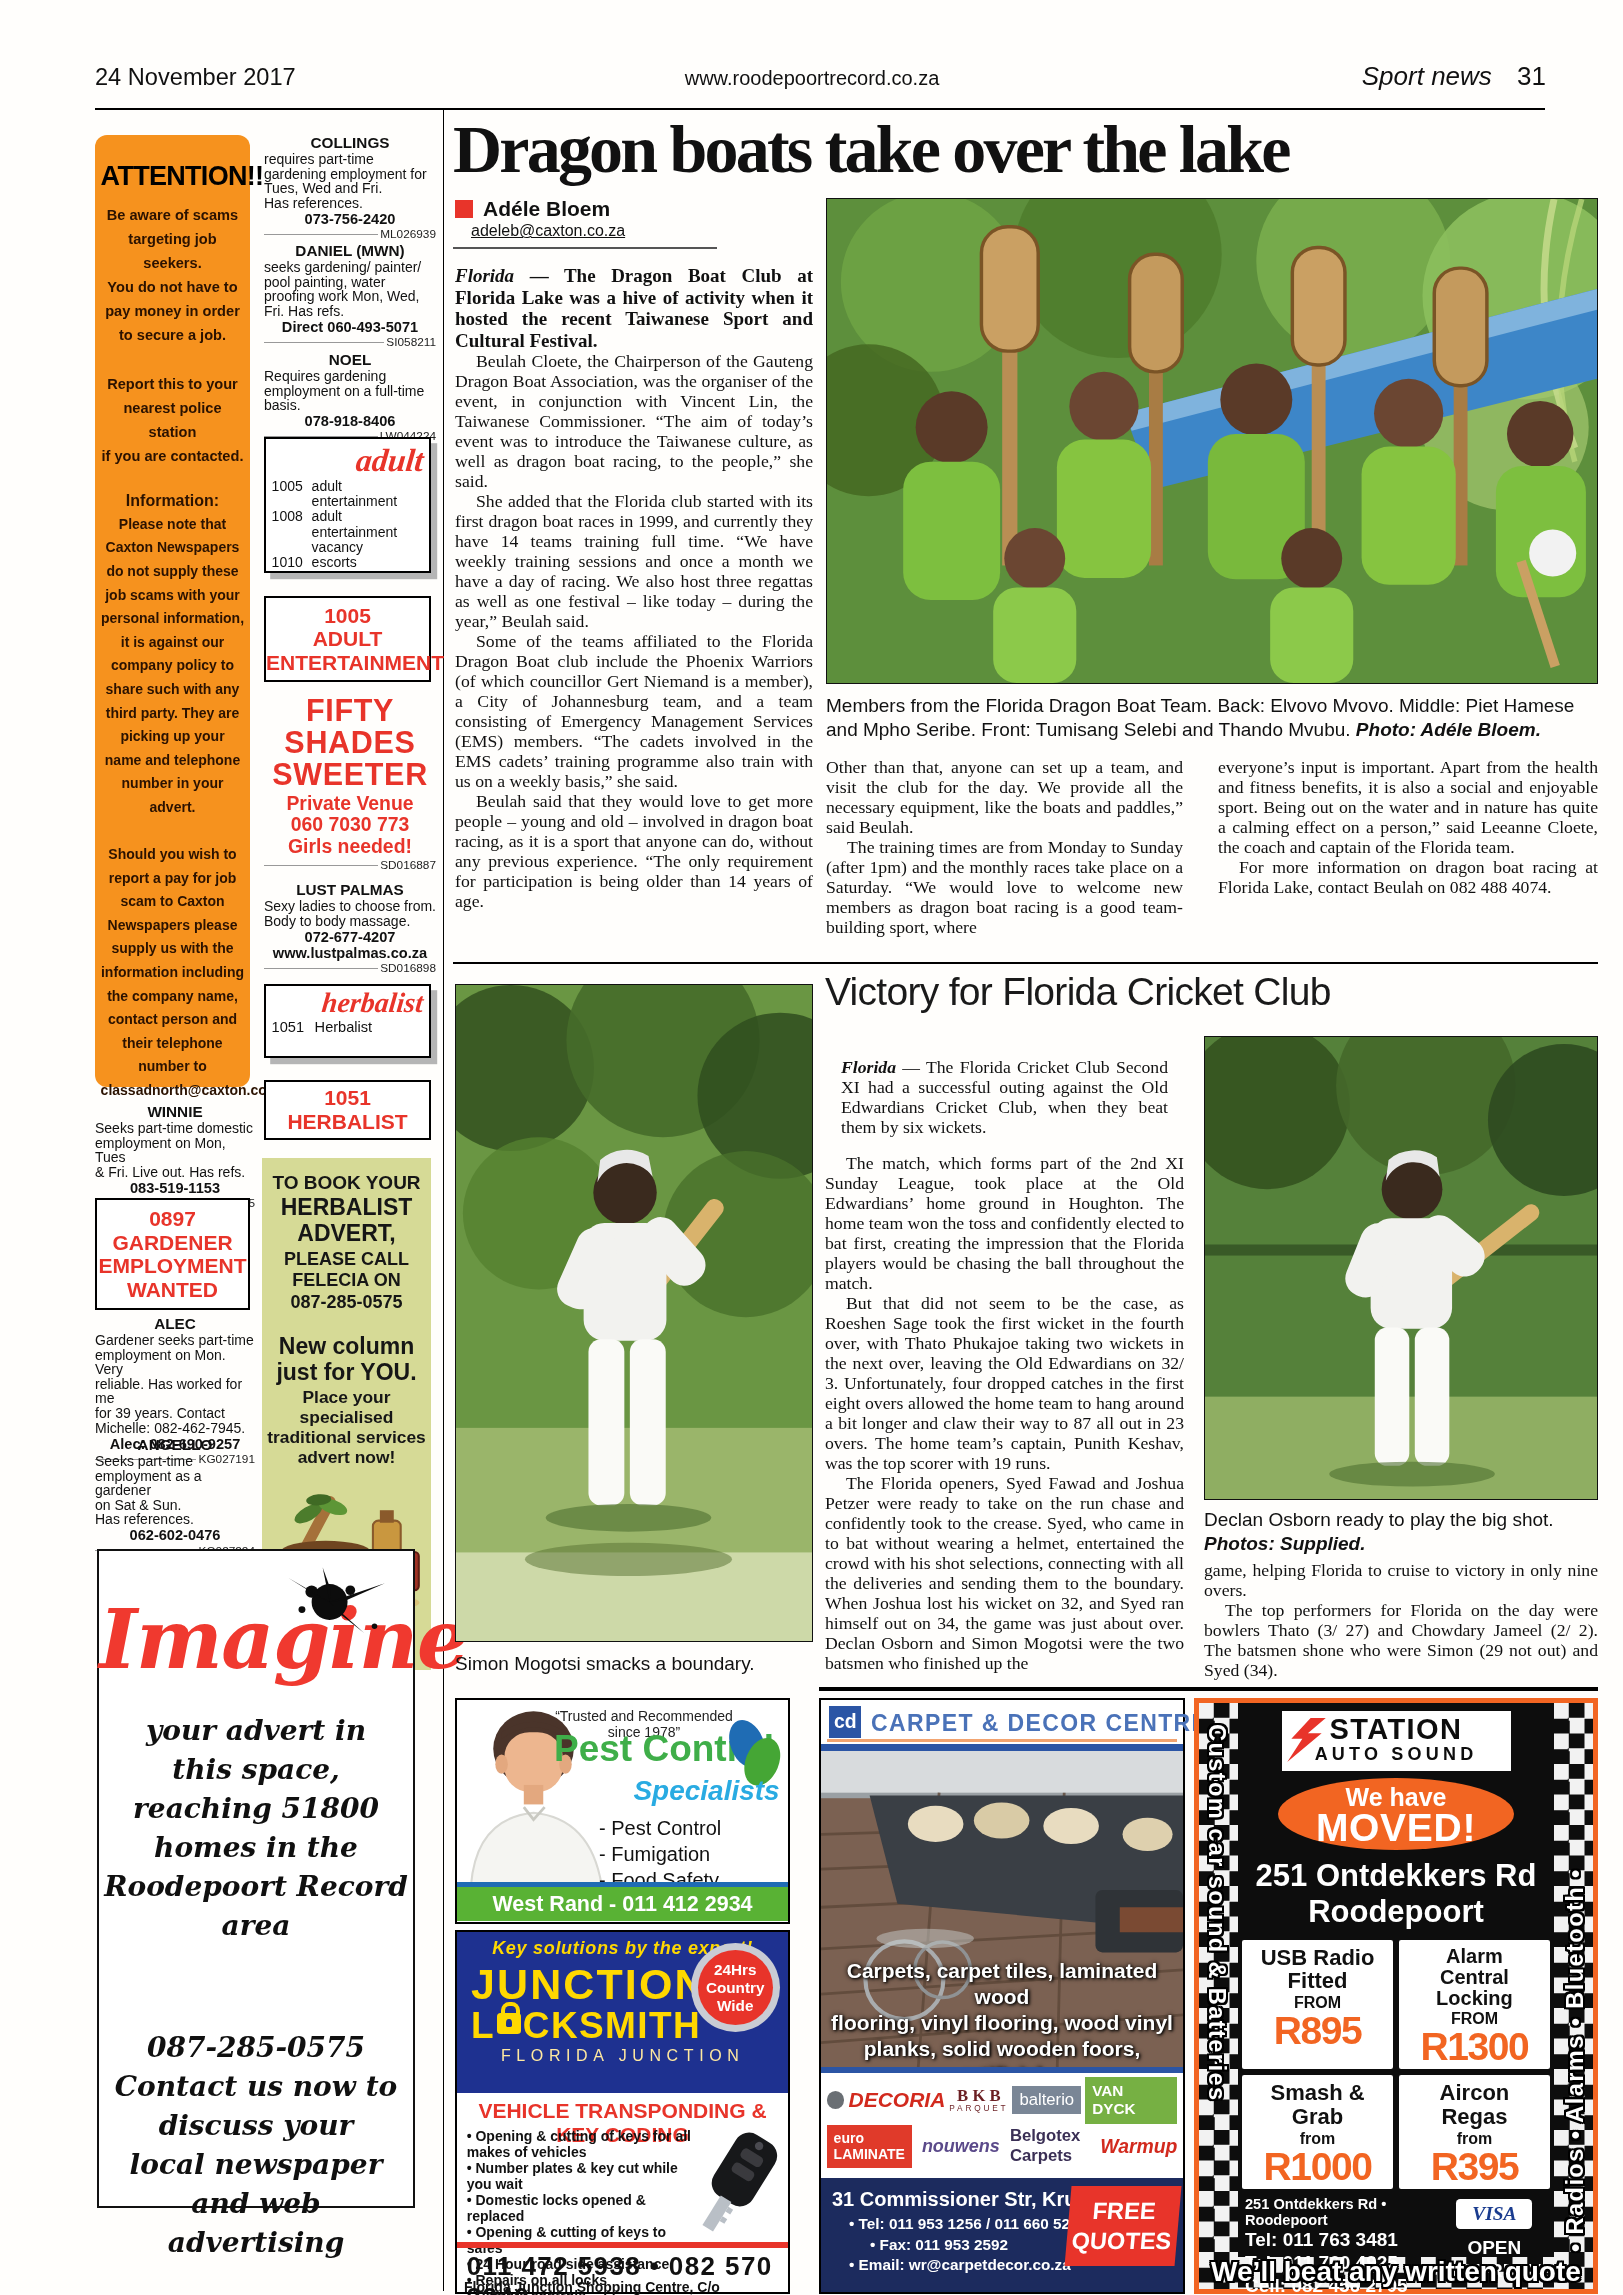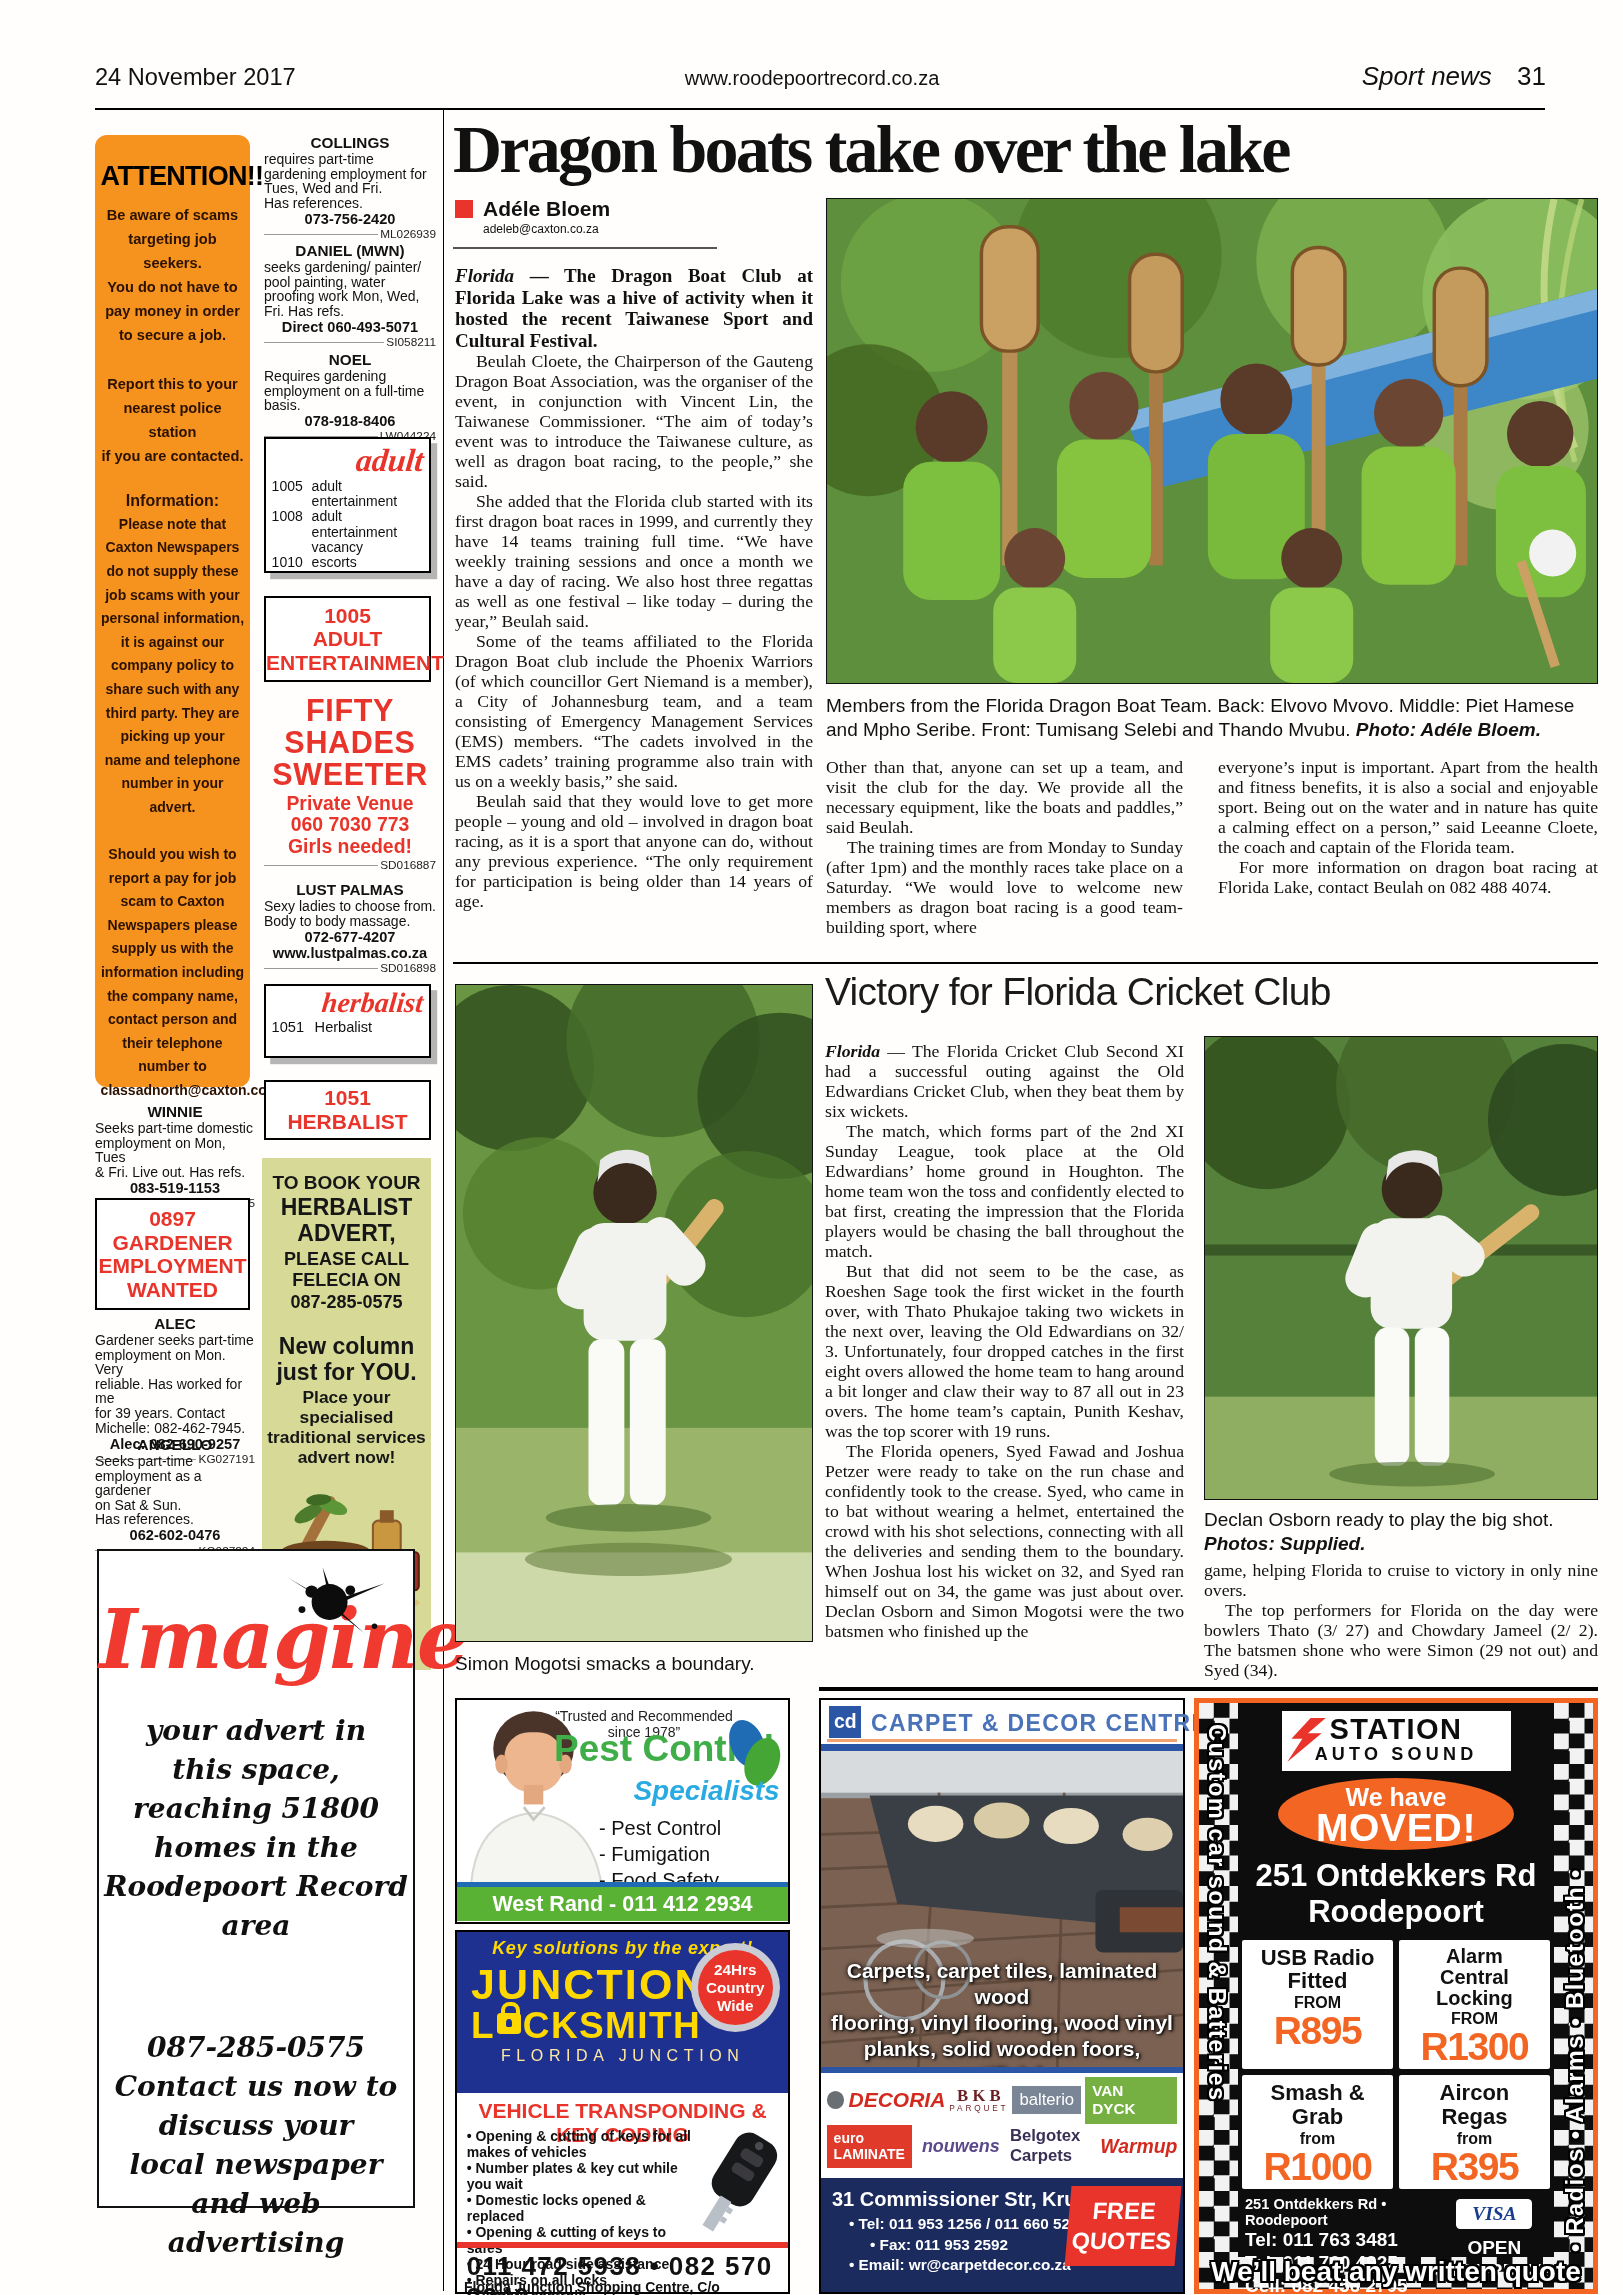--- a/index.html
+++ b/index.html
@@ -265,21 +265,21 @@
 discuss your
 local newspaper
 and web advertising</div>
   </div>
 
   <div class="abs serif nowrap" style="left:453px;top:110px;font-size:68px;font-weight:700;letter-spacing:-2.8px;">Dragon boats take over the lake</div>
 
   <div class="abs" style="left:455px;top:197px;">
     <span class="abs" style="left:0;top:2.8px;width:18px;height:18px;background:#e8342a;"></span>
     <div style="margin-left:28px;font-size:21px;font-weight:bold;">Adéle Bloem</div>
-    <div style="margin-left:28px;font-size:12px;margin-top:1.4px;">adeleb@caxton.co.za</div>
+    <div style="margin-left:16px;font-size:16px;margin-top:1.4px;text-decoration:underline;">adeleb@caxton.co.za</div>
   </div>
   <div class="abs" style="left:453px;top:247px;width:264px;height:2.1px;background:#555;"></div>
 
   <div class="abs bodycopy" style="left:455px;top:265px;width:358px;">
     <p style="margin:0;font-weight:bold;font-size:19px;line-height:21.5px;"><i>Florida</i> <span>— The Dragon Boat Club at Florida Lake was a hive of activity when it hosted the recent Taiwanese Sport and Cultural Festival.</span></p>
     <p class="ind" style="margin:0;">Beulah Cloete, the Chairperson of the Gauteng Dragon Boat Association, was the organiser of the event, in conjunction with Vincent Lin, the Taiwanese Commissioner. “The aim of today’s event was to introduce the Taiwanese culture, as well as dragon boat racing, to the people,” she said.</p>
     <p class="ind" style="margin:0;">She added that the Florida club started with its first dragon boat races in 1999, and currently they have 14 teams training full time. “We have weekly training sessions and once a month we have a day of racing. We also host three regattas as well as one festival – like today – during the year,” Beulah said.</p>
     <p class="ind" style="margin:0;">Some of the teams affiliated to the Florida Dragon Boat club include the Phoenix Warriors (of which councillor Gert Niemand is a member), a City of Johannesburg team, and a team consisting of Emergency Management Services (EMS) members. “The cadets involved in the EMS cadets’ training programme also train with us on a weekly basis,” she said.</p>
     <p class="ind" style="margin:0;">Beulah said that they would love to get more people – young and old – involved in dragon boat racing, as it is a sport that anyone can do, without any previous experience. “The only requirement for participation is being older than 14 years of age.</p>
   </div>
@@ -360,21 +360,21 @@
       <rect x="192" y="512" width="52" height="240" rx="18" fill="#fafaf7"></rect>
       <rect x="252" y="512" width="52" height="240" rx="18" fill="#fafaf7"></rect>
       <ellipse cx="250" cy="770" rx="120" ry="20" fill="#4e7030" opacity="0.6"></ellipse>
     </svg>
   </div>
   <div class="abs capt" style="left:455px;top:1652px;width:358px;">Simon Mogotsi smacks a boundary.</div>
 
   <div class="abs nowrap" style="left:825px;top:970px;font-size:39px;font-weight:400;letter-spacing:-0.7px;color:#1a1a1a;">Victory for Florida Cricket Club</div>
 
   <div class="abs bodycopy" style="left:825px;top:1041px;width:359px;">
-    <p style="margin:0;"><b><i>Florida</i> <span style="font-weight:normal;"></span></b><span>— The Florida Cricket Club Second XI had a successful outing against the Old Edwardians Cricket Club, when they beat them by six wickets.</span></p>
+    <p style="margin:16px;"><b><i>Florida</i> <span style="font-weight:normal;"></span></b><span>— The Florida Cricket Club Second XI had a successful outing against the Old Edwardians Cricket Club, when they beat them by six wickets.</span></p>
     <p class="ind" style="margin:0;">The match, which forms part of the 2nd XI Sunday League, took place at the Old Edwardians’ home ground in Houghton. The home team won the toss and confidently elected to bat first, creating the impression that the Florida players would be chasing the ball throughout the match.</p>
     <p class="ind" style="margin:0;">But that did not seem to be the case, as Roeshen Sage took the first wicket in the fourth over, with Thato Phukajoe taking two wickets in the next over, leaving the Old Edwardians on 32/ 3. Unfortunately, four dropped catches in the first eight overs allowed the home team to hang around a bit longer and claw their way to 87 all out in 23 overs. The home team’s captain, Punith Keshav, was the top scorer with 19 runs.</p>
     <p class="ind" style="margin:0;">The Florida openers, Syed Fawad and Joshua Petzer were ready to take on the run chase and confidently took to the crease. Syed, who came in to bat without wearing a helmet, entertained the crowd with his shot selections, connecting with all the deliveries and sending them to the boundary. When Joshua lost his wicket on 32, and Syed ran himself out on 34, the game was just about over. Declan Osborn and Simon Mogotsi were the two batsmen who finished up the</p>
   </div>
 
   <div class="abs" style="left:1204px;top:1036px;width:394px;height:464px;border:1.4px solid #111;box-sizing:border-box;">
     <svg width="100%" height="100%" viewBox="0 0 568 668" preserveAspectRatio="none">
       <rect width="568" height="668" fill="#55813a"></rect>
       <circle cx="90" cy="100" r="120" fill="#34521f" opacity="0.9"></circle>
       <circle cx="320" cy="70" r="130" fill="#45682a" opacity="0.9"></circle>

